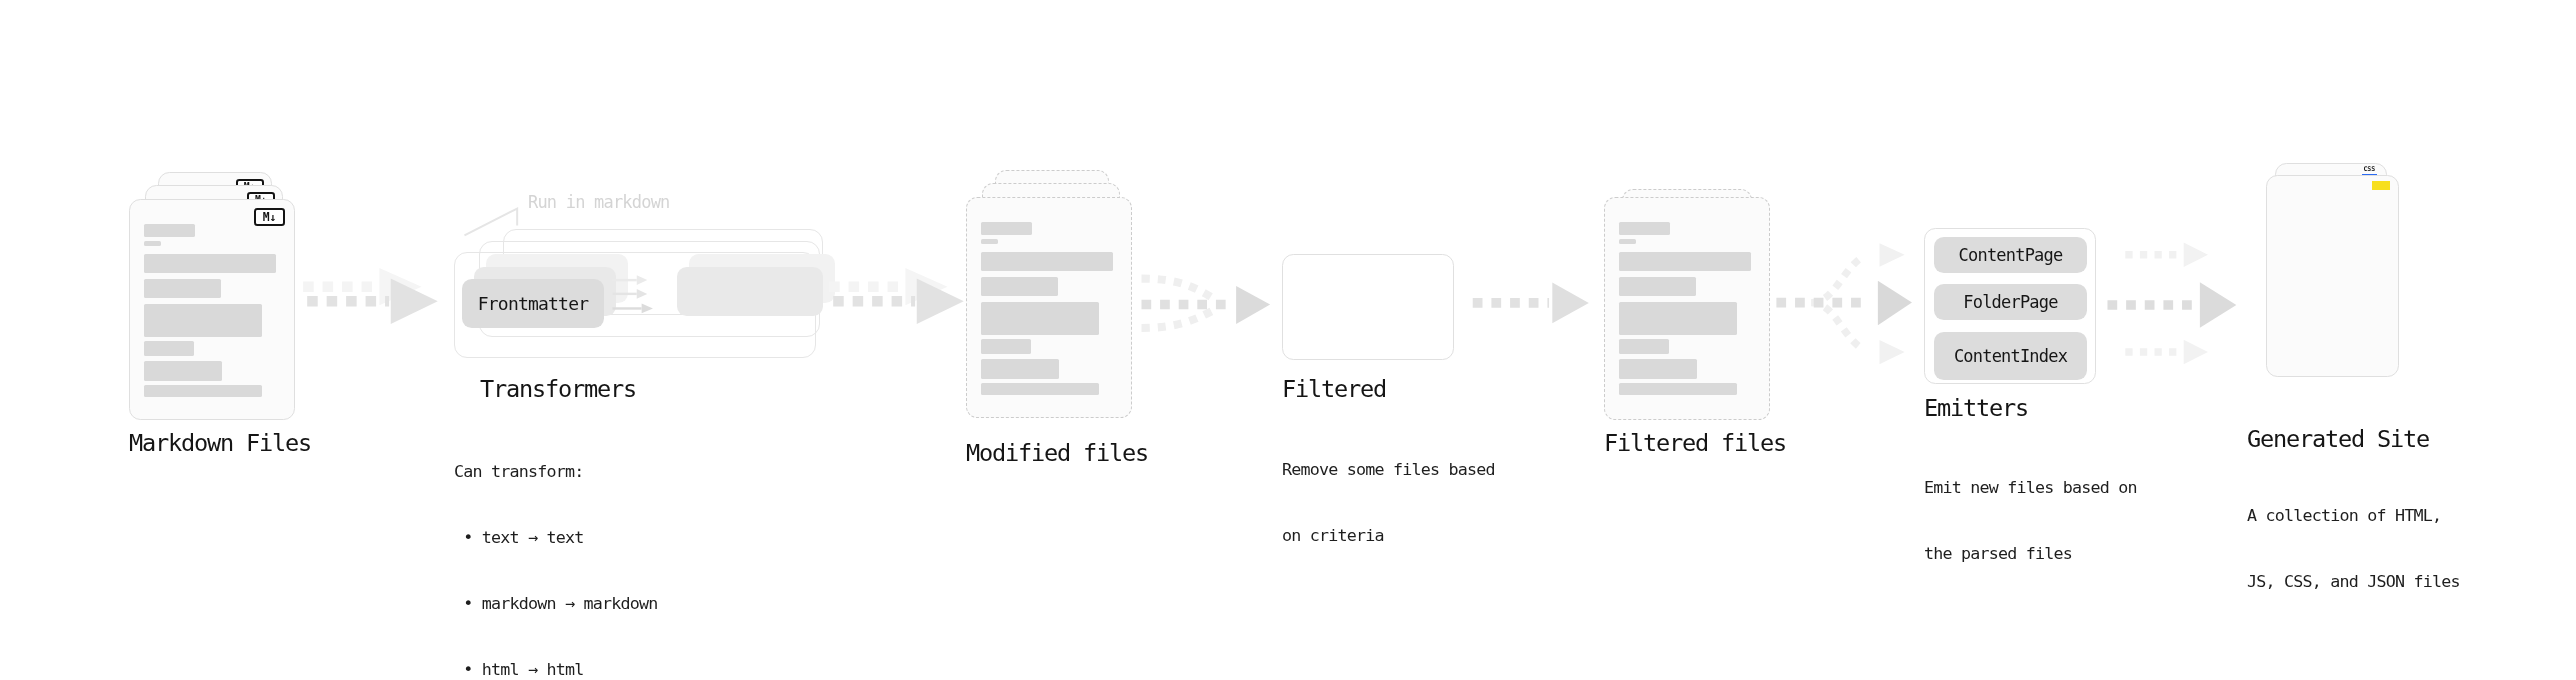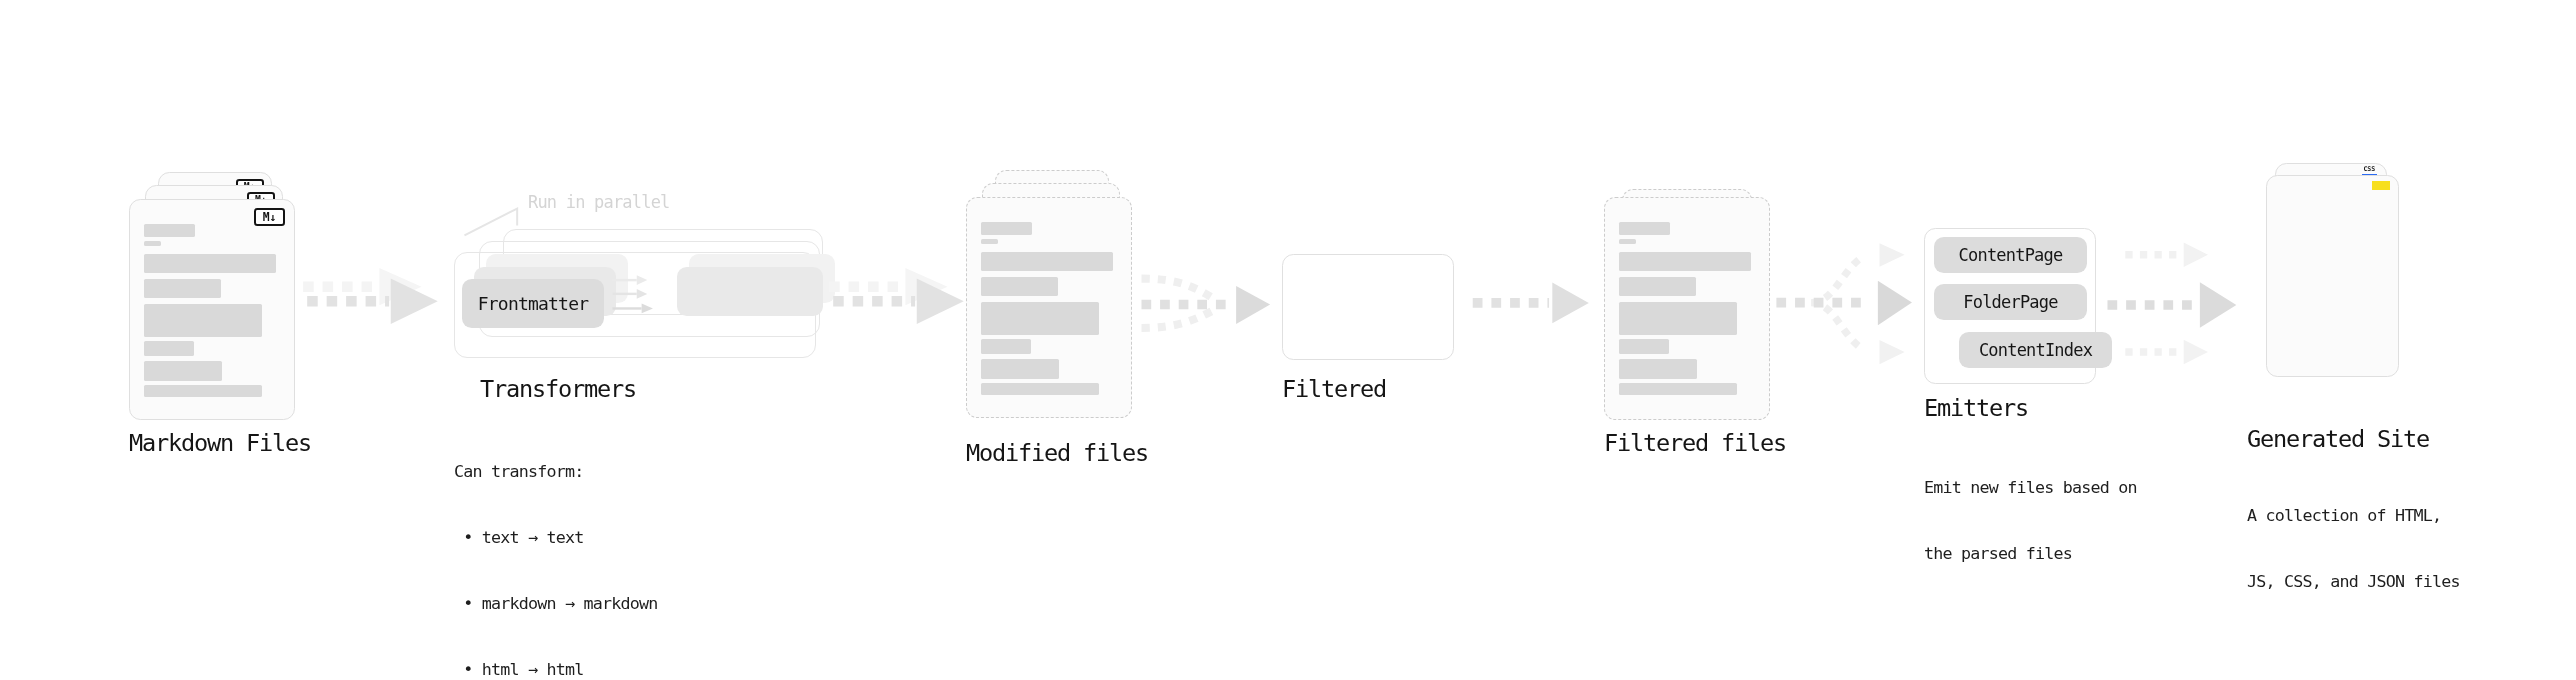--- a/index.html
+++ b/index.html
@@ -78,21 +78,21 @@
   <svg class="abs" style="left:293px;top:268px;" width="163" height="73" viewBox="0 0 200 90">
     <line x1="12" y1="23" x2="102" y2="23" stroke="#f4f4f4" stroke-width="13" stroke-dasharray="13 11"></line>
     <polygon points="106,0 158,23 106,46" fill="#f5f5f5"></polygon>
     <line x1="17" y1="41" x2="118" y2="41" stroke="#e2e2e2" stroke-width="13" stroke-dasharray="13 11"></line>
     <polygon points="120,13 178,41 120,69" fill="#e2e2e2"></polygon>
   </svg>
 
   <svg class="abs" style="left:458px;top:197px;" width="77" height="45" viewBox="0 0 95 55">
     <polyline points="8,47 73,14 73,35" stroke="#e5e5e5" stroke-width="2.5" fill="none"></polyline>
   </svg>
-  <div class="annotation" style="left:528px;top:192px;">Run in parallel</div>
+  <div class="annotation" style="left:528px;top:192px;">Run in markdown</div>
 
   <div class="outline" style="left:503px;top:229px;width:320px;height:86px;"></div>
   <div class="outline" style="left:479px;top:241px;width:341px;height:96px;"></div>
   <div class="outline" style="left:454px;top:252px;width:362px;height:106px;"></div>
 
   <div class="gbox ghost2" style="left:486px;top:254px;width:142px;height:49px;"></div>
   <div class="gbox ghost1" style="left:474px;top:267px;width:142px;height:49px;"></div>
   <div class="gbox" style="left:462px;top:279px;width:142px;height:49px;">Frontmatter</div>
 
   <svg class="abs" style="left:609px;top:272px;" width="49" height="47" viewBox="0 0 60 58">
@@ -142,20 +142,24 @@
 
   <svg class="abs" style="left:1134px;top:260px;" width="142" height="89" viewBox="0 0 175 110">
     <path d="M 9 23 C 55 23 75 33 102 50" stroke="#efefef" stroke-width="10" stroke-dasharray="10 10" fill="none"></path>
     <path d="M 9 84 C 55 84 75 74 102 60" stroke="#efefef" stroke-width="10" stroke-dasharray="10 10" fill="none"></path>
     <line x1="9" y1="55" x2="118" y2="55" stroke="#e0e0e0" stroke-width="12" stroke-dasharray="12 11"></line>
     <polygon points="126,32 168,55 126,79" fill="#dbdbdb"></polygon>
   </svg>
 
   <div class="panel" style="left:1282px;top:254px;width:172px;height:106px;"></div>
   <div class="stage-title" style="left:1282px;top:375px;">Filtered</div>
+  <div class="stage-desc" style="left:1282px;top:414px;">
+    <div>Remove some files based</div>
+    <div>on criteria</div>
+  </div>
 
   <svg class="abs" style="left:1463px;top:276px;" width="138" height="57" viewBox="0 0 170 70">
     <line x1="12" y1="33" x2="106" y2="33" stroke="#e1e1e1" stroke-width="12" stroke-dasharray="12 11"></line>
     <polygon points="110,8 155,33 110,58" fill="#dfdfdf"></polygon>
   </svg>
 
   <div class="abs" style="left:1604px;top:189px;width:195px;height:240px;">
     <div class="doc dashed" style="left:18px;top:0;width:130px;height:195px;"></div>
     <div class="doc dashed" style="left:0;top:8.1px;width:166px;height:223px;">
       <div>
@@ -177,21 +181,21 @@
     <polygon points="132,9 163,23 132,38" fill="#f1f1f1"></polygon>
     <path d="M 48 82 C 75 82 85 120 108 137" stroke="#efefef" stroke-width="9" stroke-dasharray="9 9" fill="none"></path>
     <polygon points="132,128 163,143 132,158" fill="#f1f1f1"></polygon>
     <line x1="5" y1="82" x2="112" y2="82" stroke="#e0e0e0" stroke-width="12" stroke-dasharray="12 11"></line>
     <polygon points="130,55 172,82 130,110" fill="#d9d9d9"></polygon>
   </svg>
 
   <div class="panel" style="left:1924px;top:228px;width:172px;height:156px;"></div>
   <div class="gbox" style="left:1934px;top:237px;width:153px;height:36px;font-size:17px;">ContentPage</div>
   <div class="gbox" style="left:1934px;top:284px;width:153px;height:36px;font-size:17px;">FolderPage</div>
-  <div class="gbox" style="left:1934px;top:332px;width:153px;height:36px;font-size:17px;margin-left:25px;">ContentIndex</div>
+  <div class="gbox" style="left:1934px;top:332px;width:153px;height:48px;font-size:17px;">ContentIndex</div>
   <div class="stage-title" style="left:1924px;top:394px;">Emitters</div>
   <div class="stage-desc" style="left:1924px;top:432px;">
     <div>Emit new files based on</div>
     <div>the parsed files</div>
   </div>
 
   <svg class="abs" style="left:2101px;top:236px;" width="154" height="138" viewBox="0 0 190 170">
     <line x1="30" y1="23" x2="96" y2="23" stroke="#f1f1f1" stroke-width="9" stroke-dasharray="9 9"></line>
     <polygon points="102,8 132,23 102,38" fill="#f2f2f2"></polygon>
     <line x1="8" y1="85" x2="112" y2="85" stroke="#dddddd" stroke-width="12" stroke-dasharray="12 11"></line>

